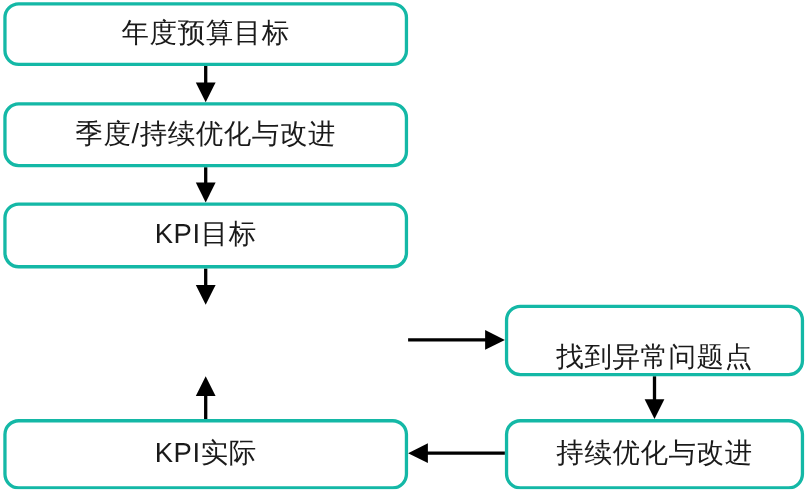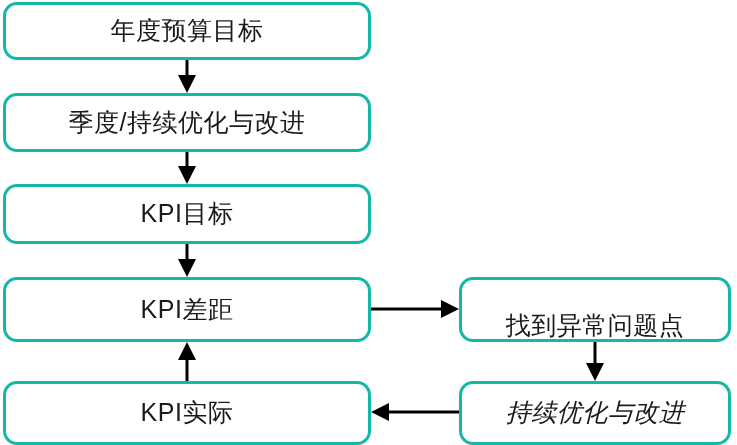--- a/index.html
+++ b/index.html
@@ -101,29 +101,26 @@
   </div>
 
   <div class="node" style="left:3px; top:93px; width:368px; height:59px;">
     <span class="node-label">季度/持续优化与改进</span>
   </div>
 
   <div class="node" style="left:3px; top:184px; width:368px; height:60px;">
     <span class="node-label">KPI目标</span>
   </div>
 
-  <div class="node" style="left:3px; top:277px; width:368px; height:65px;">
-    <span class="node-label">KPI差距</span>
-  </div>
 
   <div class="node" style="left:3px; top:381px; width:368px; height:64px;text-align:right;">
     <span class="node-label">KPI实际</span>
   </div>
 
   <div class="node" style="left:459px; top:277px; width:272px; height:65px;align-items:flex-end;">
     <span class="node-label">找到异常问题点</span>
   </div>
 
-  <div class="node" style="left:459px; top:381px; width:272px; height:64px;font-style:italic;">
+  <div class="node" style="left:459px; top:381px; width:272px; height:64px;">
     <span class="node-label">持续优化与改进</span>
   </div>
 
 </div>
 
 </body></html>

